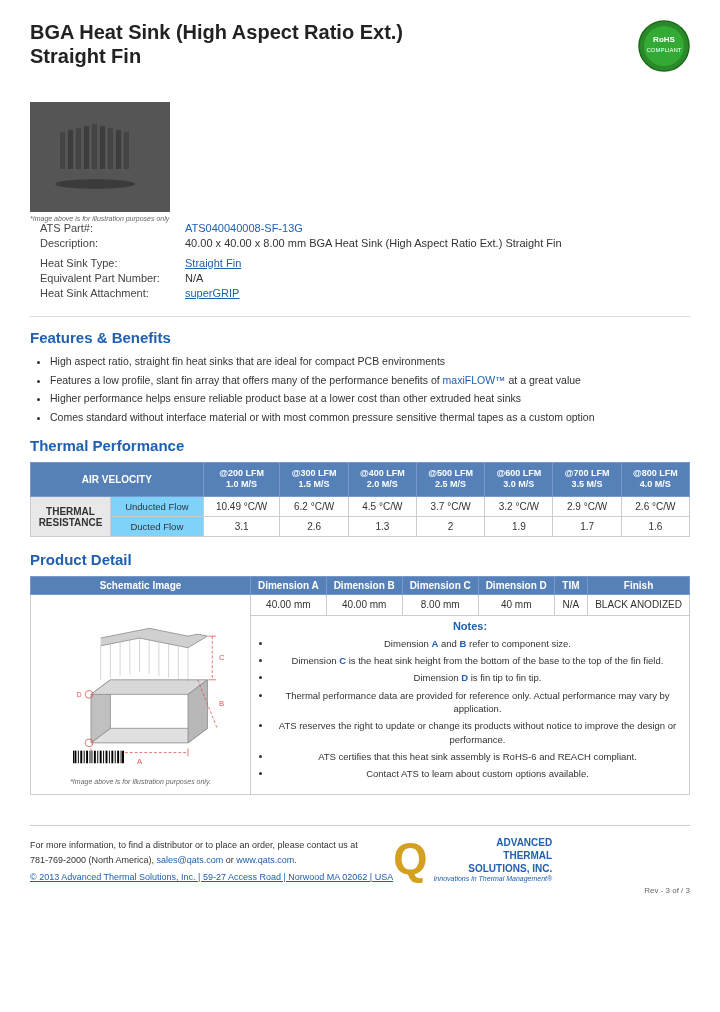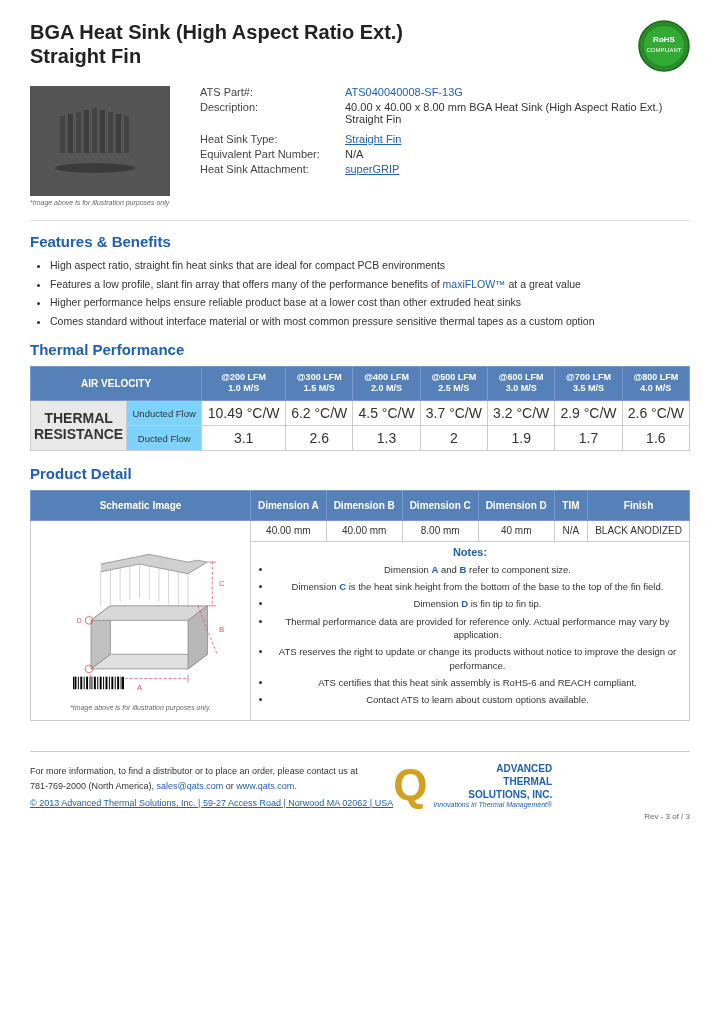--- a/index.html
+++ b/index.html
@@ -11,33 +11,34 @@
       width: 720px;
       min-height: 1012px;
       padding: 20px 30px 10px 30px;
     }
 
     
     .page-header {
       display: flex;
       justify-content: space-between;
       align-items: flex-start;
-      margin-bottom: 12px;
+      margin-bottom: 28px;
     }
     .page-title h1 {
       font-size: 20px;
       font-weight: bold;
       color: #222;
       line-height: 1.2;
     }
 
     
     .product-info {
       display: flex;
       margin-bottom: 14px;
+      flex-direction: column;
     }
     .product-image-block {
       width: 160px;
       flex-shrink: 0;
     }
     .product-image-box {
       width: 140px;
       height: 110px;
       background: #555;
       display: flex;
@@ -122,21 +123,21 @@
       line-height: 1.3;
     }
     .thermal-table th.air-vel-header {
       background: #5580b8;
       font-size: 10px;
     }
     .thermal-table td {
       border: 1px solid #ccc;
       text-align: center;
       padding: 4px 3px;
-      font-size: 14px;
+      font-size: 10px;
     }
     .thermal-table td.flow-label {
       background: #7dd3fc;
       font-size: 9.5px;
     }
     .thermal-resist-cell {
       background: #e8e8e8;
       font-size: 9px;
       font-weight: bold;
       vertical-align: middle;
@@ -146,21 +147,21 @@
     
     .product-detail-table {
       width: 100%;
       border-collapse: collapse;
       font-size: 10px;
     }
     .product-detail-table th {
       background: #5580b8;
       color: #fff;
       text-align: center;
-      padding: 9px 4px;
+      padding: 3px 4px;
       border: 1px solid #7799cc;
       font-size: 10px;
     }
     .product-detail-table td {
       border: 1px solid #ccc;
       padding: 4px 6px;
       text-align: center;
       vertical-align: top;
       font-size: 10px;
     }

